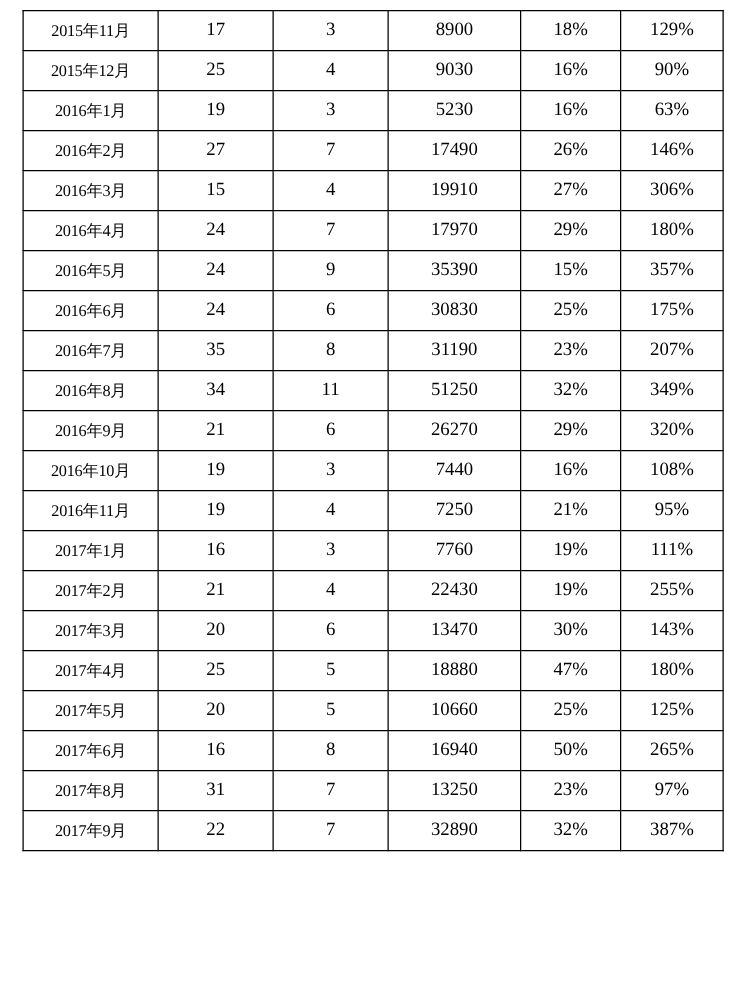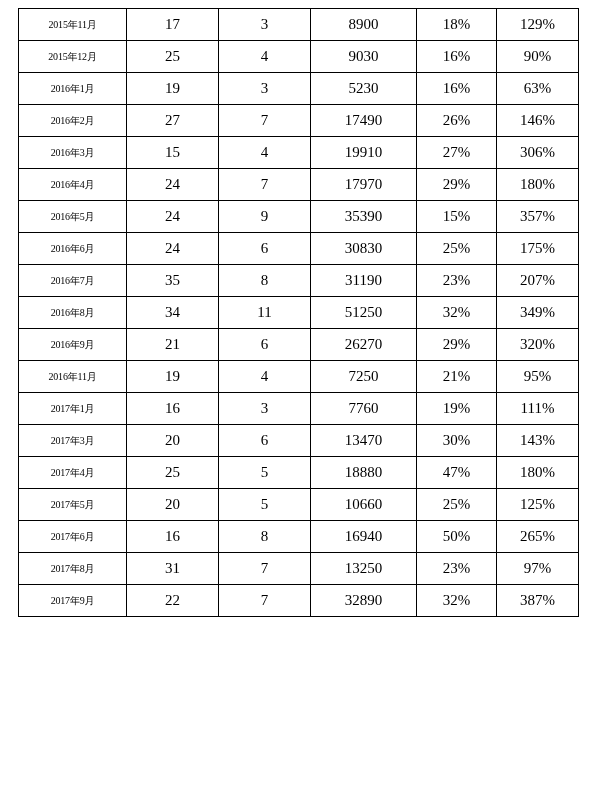--- a/index.html
+++ b/index.html
@@ -38,21 +38,21 @@
     height: 31px;
     padding: 0 4px;
     text-align: center;
     vertical-align: middle;
     font-size: 15px;
     line-height: 1;
     white-space: nowrap;
     overflow: hidden;
   }
   table.data-table td.label {
-    font-size: 10px;
+    font-size: 13px;
     letter-spacing: -0.2px;
     margin-left: 16px;
   }
   table.data-table tr.last-row td {
     border-bottom: 1px solid #000000;
     text-align: center;
   }
 </style>
 </head>
 <body>
@@ -150,34 +150,50 @@
         </tr>
         <tr>
           <td class="label">2016年9月</td>
           <td>21</td>
           <td>6</td>
           <td>26270</td>
           <td>29%</td>
           <td>320%</td>
         </tr>
         <tr>
+          <td class="label">2016年10月</td>
+          <td>19</td>
+          <td>3</td>
+          <td>7440</td>
+          <td>16%</td>
+          <td>108%</td>
+        </tr>
+        <tr>
           <td class="label">2016年11月</td>
           <td>19</td>
           <td>4</td>
           <td>7250</td>
           <td>21%</td>
           <td>95%</td>
         </tr>
         <tr>
           <td class="label">2017年1月</td>
           <td>16</td>
           <td>3</td>
           <td>7760</td>
           <td>19%</td>
           <td>111%</td>
+        </tr>
+        <tr>
+          <td class="label">2017年2月</td>
+          <td>21</td>
+          <td>4</td>
+          <td>22430</td>
+          <td>19%</td>
+          <td>255%</td>
         </tr>
         <tr>
           <td class="label">2017年3月</td>
           <td>20</td>
           <td>6</td>
           <td>13470</td>
           <td>30%</td>
           <td>143%</td>
         </tr>
         <tr>

